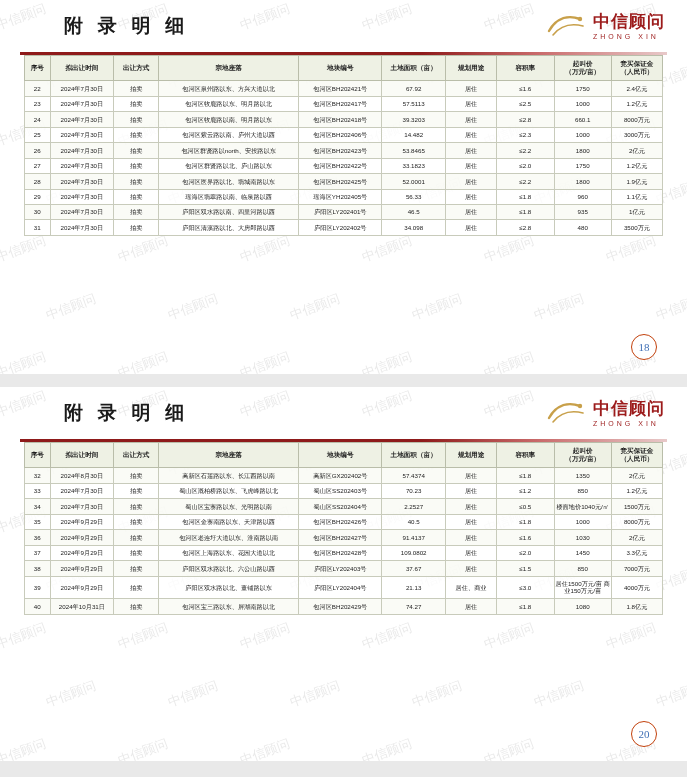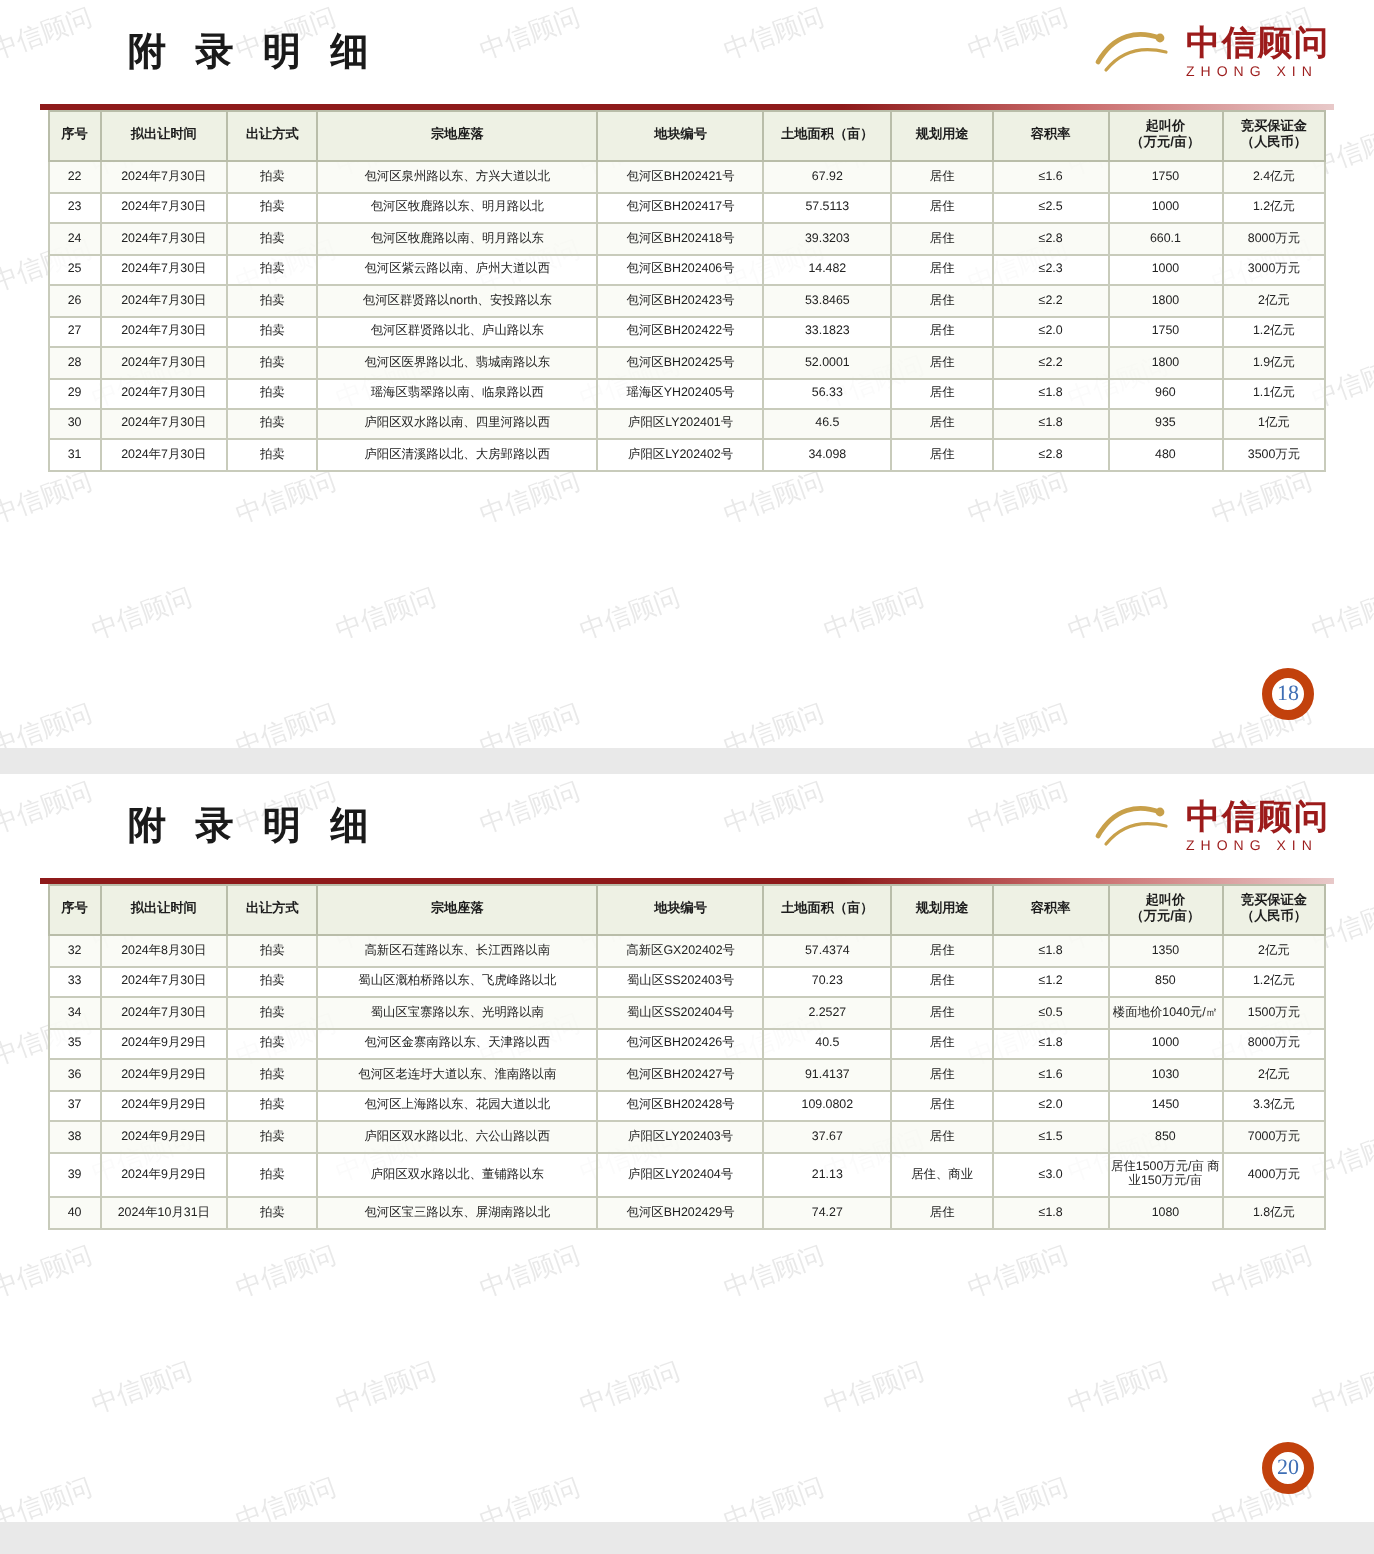--- a/index.html
+++ b/index.html
@@ -143,21 +143,21 @@
   .col-deposit { width: 8%; }
 
   .page-num {
     position: absolute;
     right: 30px;
     bottom: 14px;
     z-index: 4;
     width: 26px;
     height: 26px;
     border-radius: 50%;
-    border: 5px solid #c2410c;
+    border: 1px solid #c2410c;
     color: #3f6fb5;
     font-size: 11px;
     display: flex;
     align-items: center;
     justify-content: center;
     background: #ffffff;
     font-family: "Liberation Serif", serif;
   }
 </style>
 </head>

